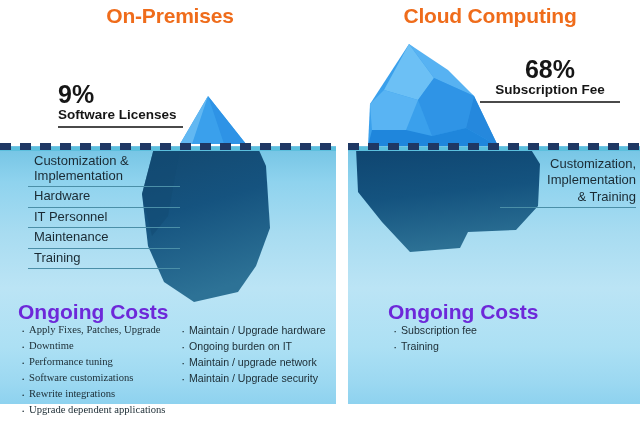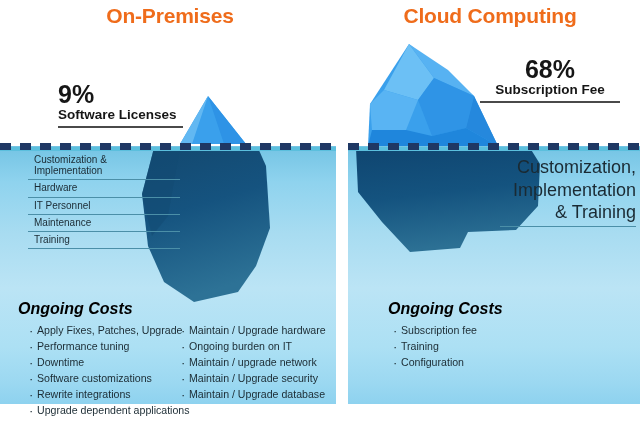--- a/index.html
+++ b/index.html
@@ -70,55 +70,55 @@
   #callout-right .rule { width: 140px; }
 
   
   #labels-left { position: absolute; left: 28px; top: 152px; width: 152px; }
   .lrow {
     position: relative;
     border-bottom: 1.6px solid #4b8fa8;
     padding: 2px 0 3px 6px;
   }
   .lrow .txt {
-    font-size: 10px; color: #1a2a33; line-height: 1.12;
+    font-size: 13px; color: #1a2a33; line-height: 1.12;
     white-space: pre-line;
   }
 
   
   #labels-right {
     position: absolute; left: 500px; top: 156px; width: 136px;
     text-align: right;
   }
   #labels-right .txt {
-    font-size: 18px; color: #1a2a33; line-height: 1.25; white-space: pre-line;
+    font-size: 13px; color: #1a2a33; line-height: 1.25; white-space: pre-line;
   }
   #labels-right .rule {
     height: 1.6px; background: #4b8fa8; margin-top: 2px; width: 136px;
   }
 
   
   .ongoing-head {
     position: absolute;
-    font-size: 16px; font-weight: bold; color: #000000; white-space: nowrap; font-style: italic;
+    font-size: 21px; font-weight: bold; color: #6d28d9; white-space: nowrap;
   }
   #ongoing-head-left  { left: 18px;  top: 300px; }
   #ongoing-head-right { left: 388px; top: 300px; }
 
   .bullets { position: absolute; }
   .bullets ul { list-style: none; }
   .bullets li {
     font-size: 10.6px; color: #1b2b33; line-height: 1.52;
     white-space: nowrap; position: relative; padding-left: 9px;
   }
   .bullets li:before {
     content: "\00B7"; position: absolute; left: 1px; top: -1px;
     font-size: 13px; color: #1b2b33;
   }
-  #bullets-left-a  { left: 28px;  top: 322px; }
+  #bullets-left-a  { left: 20px;  top: 322px; font-family: Liberation Serif, serif; }
   #bullets-left-b  { left: 180px; top: 322px; }
   #bullets-right   { left: 392px; top: 322px; }
 </style>
 </head>
 <body>
 
 <div id="stage">
 
   <div class="col-title" id="title-left">On-Premises</div>
   <div class="col-title" id="title-right">Cloud Computing</div>
@@ -212,39 +212,37 @@
 &amp; Training</div>
     <div class="rule"></div>
   </div>
 
   <div class="ongoing-head" id="ongoing-head-left">Ongoing Costs</div>
   <div class="ongoing-head" id="ongoing-head-right">Ongoing Costs</div>
 
   <div class="bullets" id="bullets-left-a">
     <ul>
       <li>Apply Fixes, Patches, Upgrade</li>
+      <li>Downtime</li>
       <li>Performance tuning</li>
-      <li>Downtime</li>
       <li>Software customizations</li>
       <li>Rewrite integrations</li>
       <li>Upgrade dependent applications</li>
     </ul>
   </div>
 
   <div class="bullets" id="bullets-left-b">
     <ul>
       <li>Maintain / Upgrade hardware</li>
       <li>Ongoing burden on IT</li>
       <li>Maintain / upgrade network</li>
       <li>Maintain / Upgrade security</li>
-      <li>Maintain / Upgrade database</li>
     </ul>
   </div>
 
   <div class="bullets" id="bullets-right">
     <ul>
       <li>Subscription fee</li>
       <li>Training</li>
-      <li>Configuration</li>
     </ul>
   </div>
 
 </div>
 
 </body></html>

